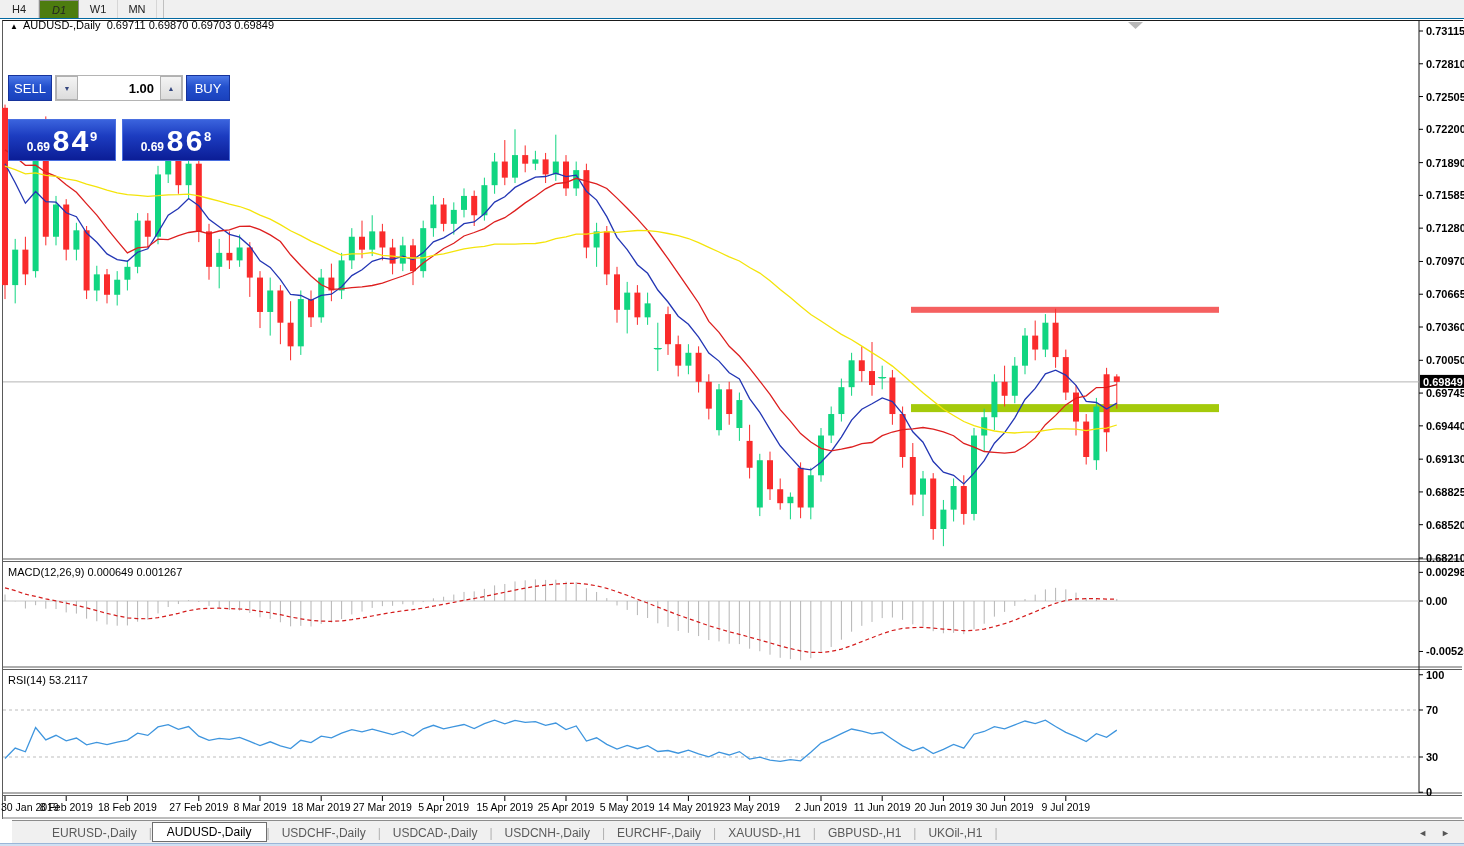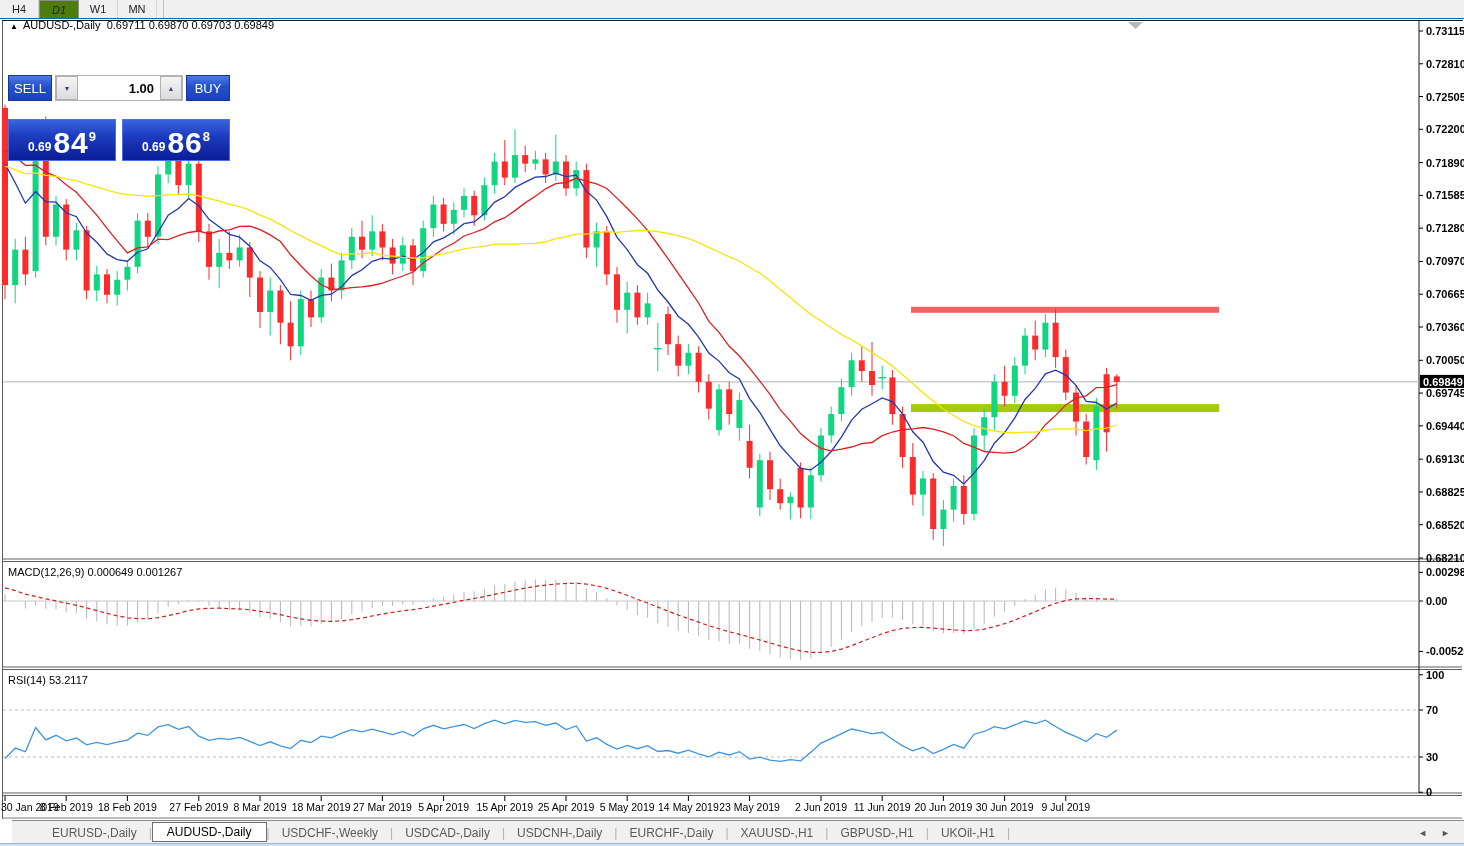--- a/index.html
+++ b/index.html
@@ -20,21 +20,21 @@
   
   #trade-panel{position:absolute;left:8px;top:43px;width:222px;z-index:4;font-family:"Liberation Sans",sans-serif;}
   .tp-row1{display:flex;height:40px;margin-top:32px;}
   .btn-trade{width:50px;height:24px;background:linear-gradient(#4d79e8,#2350cd 45%,#1a41bd);border:1px solid #16339b;color:#fff;font-size:13px;display:flex;align-items:center;justify-content:center;}
   .lot-group{display:flex;align-items:stretch;height:24px;margin:0 3px;border:1px solid #b4b4b4;background:#f2f2f2;}
   .spin-btn{width:20px;background:linear-gradient(#f4f4f4,#dcdcdc);border:1px solid #b0b0b0;color:#35477f;font-size:7px;display:flex;align-items:center;justify-content:center;}
   .lot-input{width:68px;border:none;outline:none;font-size:13px;font-weight:bold;text-align:right;padding-right:6px;background:#fff;color:#000;padding-left:8px;}
   .tp-row2{display:flex;margin-top:4px;gap:6px;}
   .price-box{flex:1;height:38px;border-radius:0;border:1px solid #4a6fe0;background:linear-gradient(#3a63dd,#1c3cc0 40%,#0b1d96);color:#fff;display:flex;align-items:flex-end;justify-content:center;padding-bottom:2px;position:relative;}
   .pb-small{font-size:12px;font-weight:bold;margin:0 2px 4px 0;}
-  .pb-big{font-size:30px;font-weight:bold;line-height:30px;letter-spacing:1px;}
+  .pb-big{font-size:30px;font-weight:bold;line-height:30px;letter-spacing:1px;font-family:Liberation Mono, monospace;}
   .pb-sup{font-size:13px;font-weight:bold;position:relative;top:-14px;}
 
   
   #tabbar{position:absolute;left:12px;top:820px;width:1464px;height:23px;background:#f0f0f0;border-top:1px solid #8c8c8c;display:flex;align-items:center;font-size:12px;color:#5a5a5a;}
   .tab{padding:2px 12px;white-space:nowrap;cursor:default;}
   .tab.active{background:#fff;border:1px solid #6e6e6e;color:#000;padding:2px 14px;margin-top:-2px;}
   .tab-sep{color:#b0b0b0;}
   #tab-arrows{margin-left:auto;margin-right:12px;color:#555;font-size:9px;letter-spacing:14px;}
   #bottom-strip{position:absolute;left:0;top:843px;width:1464px;height:3px;background:#cfe0f2;border-top:1px solid #9ab6d8;}
 </style>
@@ -525,21 +525,21 @@
       <line x1="1065.8" y1="796" x2="1065.8" y2="801" stroke="#000"></line>
       <text x="1065.8" y="811" font-size="10.5" fill="#000" text-anchor="middle">9 Jul 2019</text>
     </svg>
 
   <div id="tabbar">
       <div style="width: 28px;"></div>
       <div class="tab">EURUSD-,Daily</div>
       <span class="tab-sep">|</span>
       <div class="tab active">AUDUSD-,Daily</div>
       <span class="tab-sep">|</span>
-      <div class="tab">USDCHF-,Weekly</div>
+      <div class="tab">USDCHF-,Daily</div>
       <span class="tab-sep">|</span>
       <div class="tab">USDCAD-,Daily</div>
       <span class="tab-sep">|</span>
       <div class="tab">USDCNH-,Daily</div>
       <span class="tab-sep">|</span>
       <div class="tab">EURCHF-,Daily</div>
       <span class="tab-sep">|</span>
       <div class="tab">XAUUSD-,H1</div>
       <span class="tab-sep">|</span>
       <div class="tab">GBPUSD-,H1</div>

